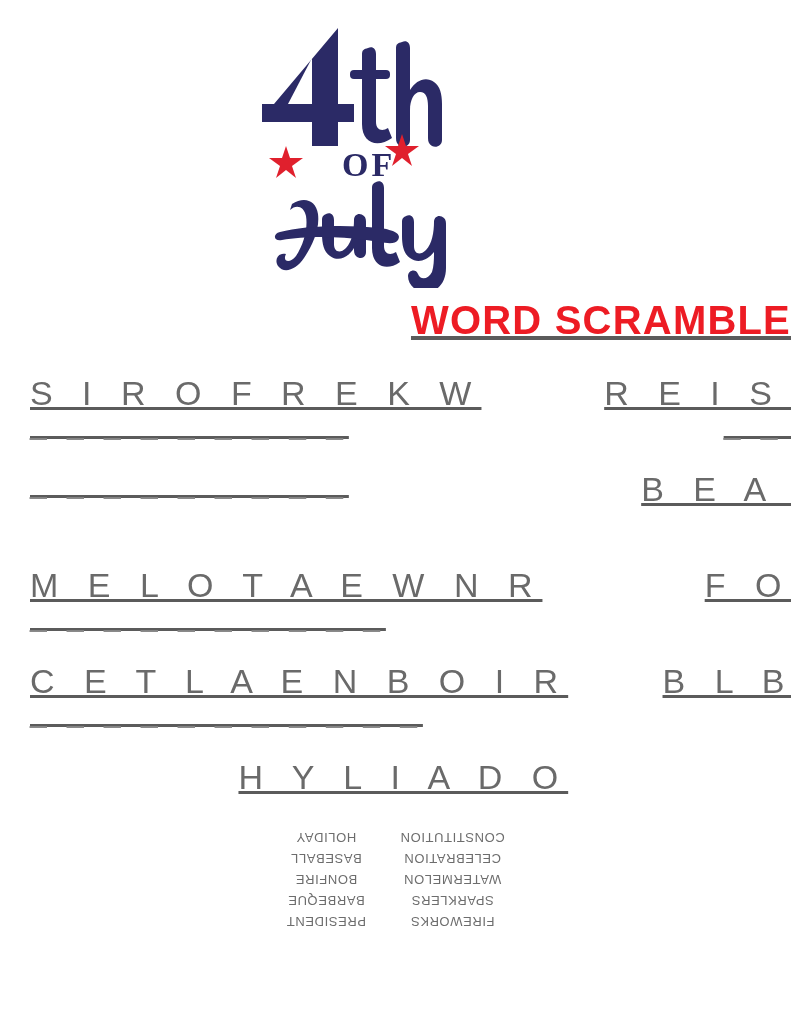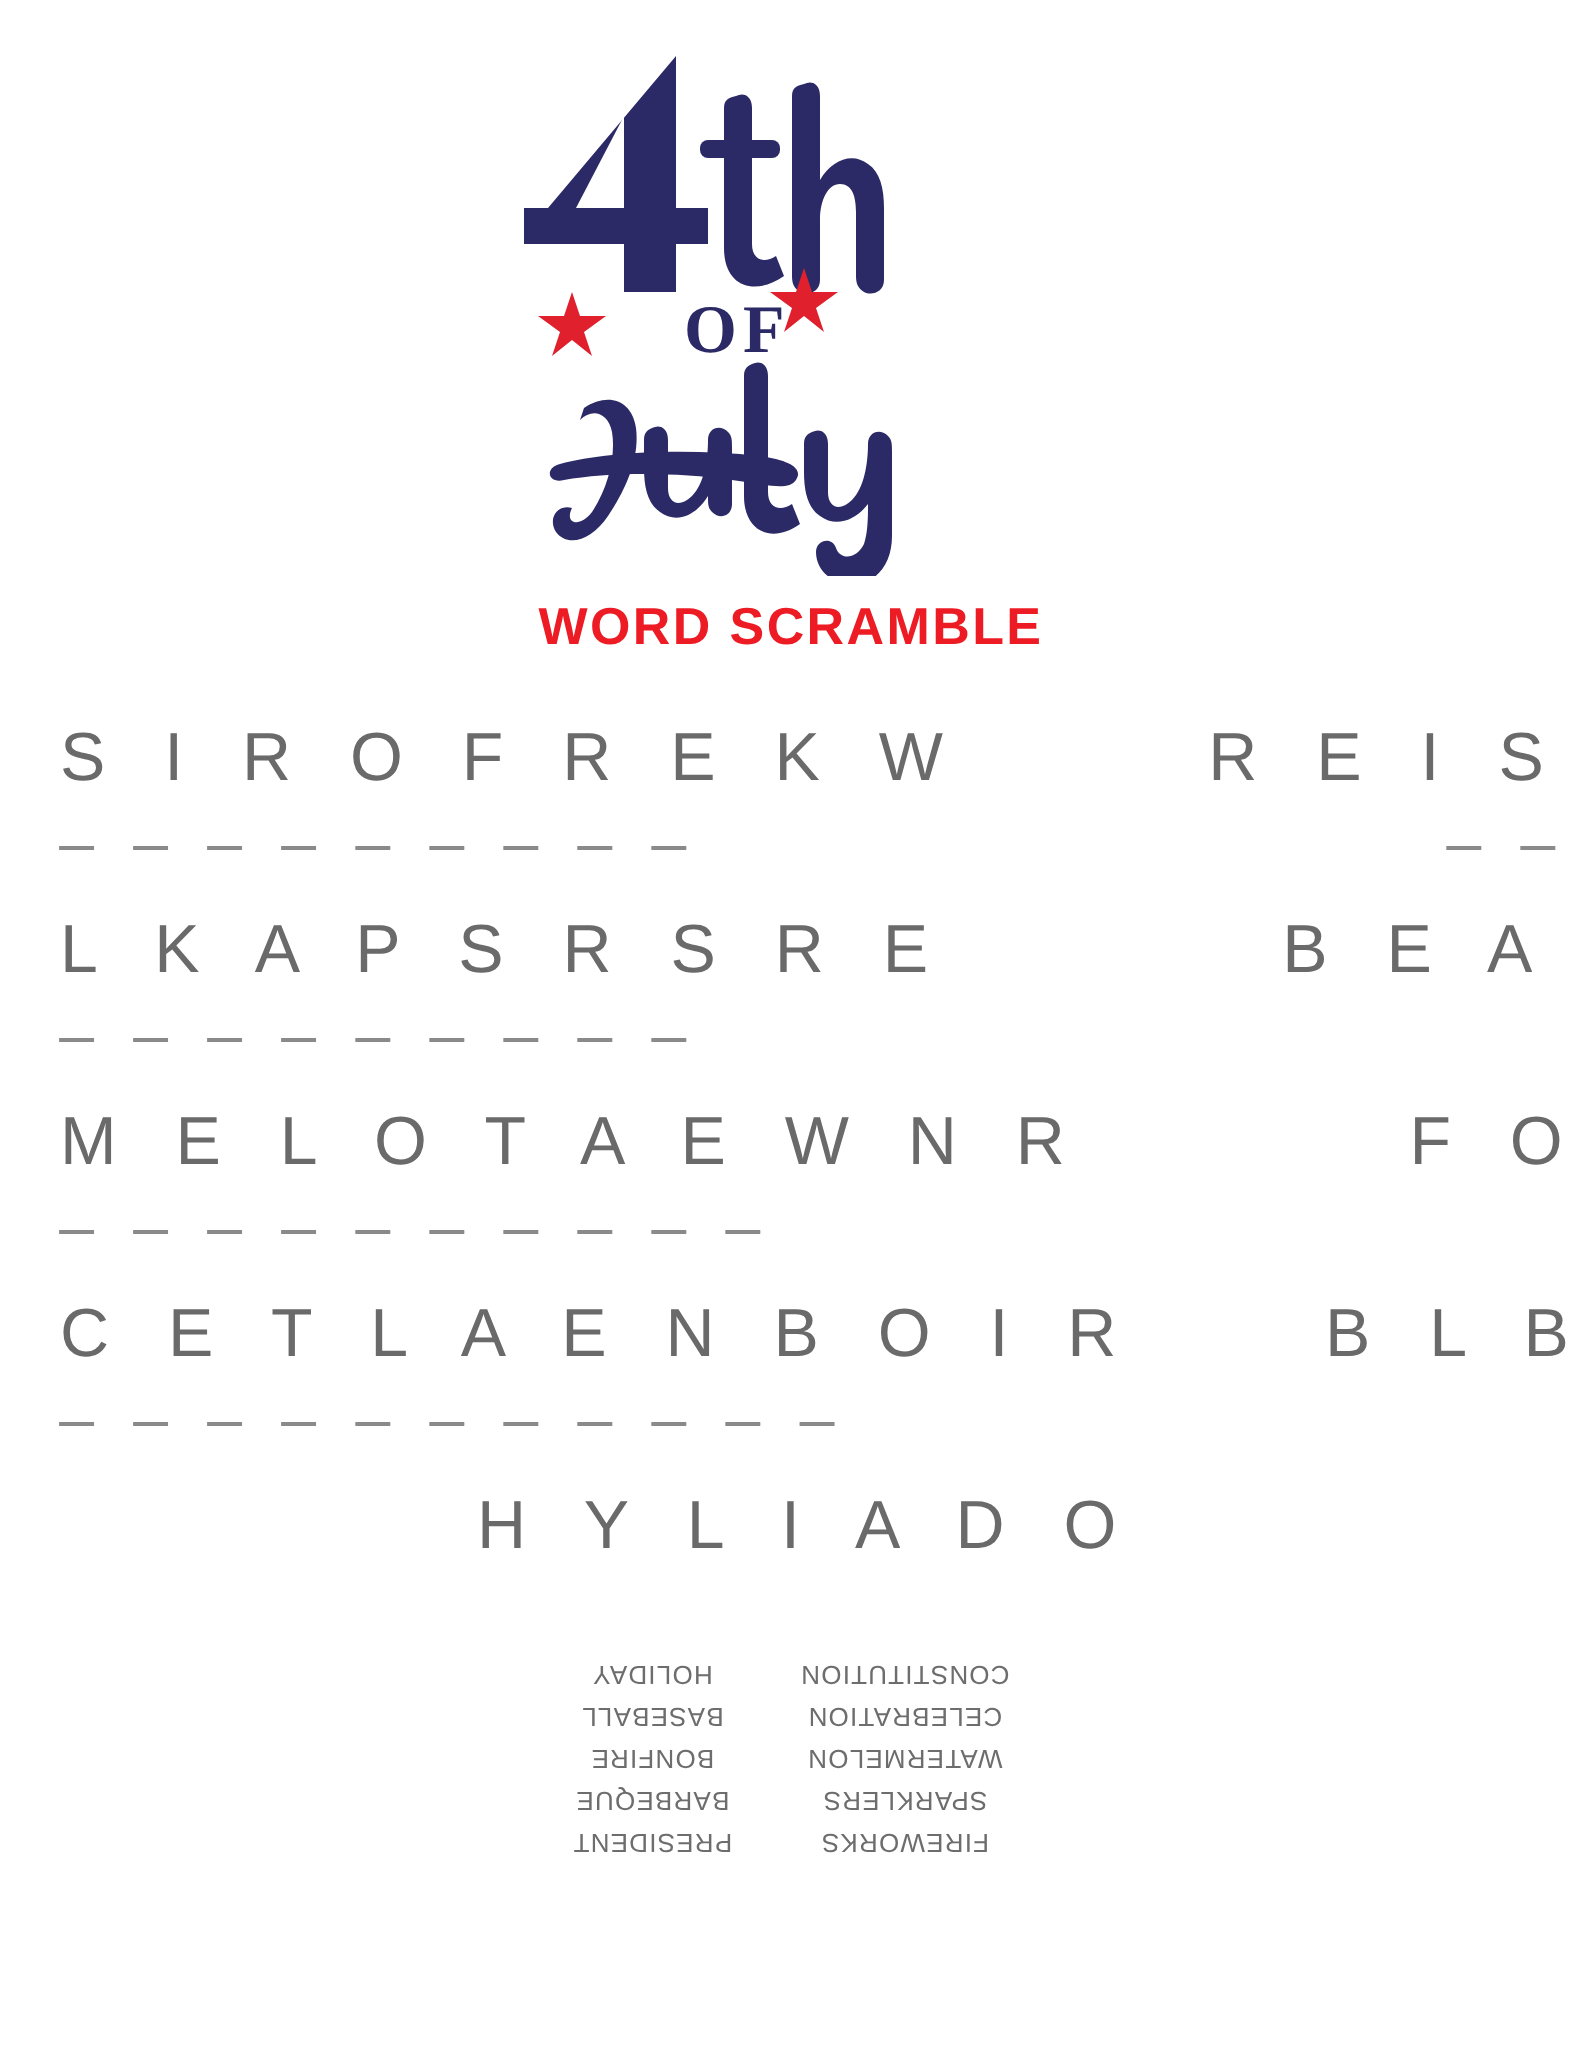--- a/index.html
+++ b/index.html
@@ -14,39 +14,40 @@
     color: #5b5b5b;
     overflow: hidden;
     position: relative;
   }
 
   .page {
     width: 791px;
     height: 948px;
     position: relative;
     box-sizing: border-box;
+    text-decoration: underline;
   }
 
   
   .logo-wrap {
     width: 100%;
     padding-top: 18px;
     display: flex;
     justify-content: center;
     align-items: flex-start;
   }
   .logo-svg {
     display: block;
   }
 
   
   .title {
-    text-align: center;
+    text-align: right;
     color: #ed1c24;
-    font-size: 26px;
+    font-size: 40px;
     font-weight: bold;
     letter-spacing: 1.2px;
     margin-top: 10px;
     font-family: "Liberation Sans", sans-serif;
   }
 
   
   .puzzle {
     margin-top: 32px;
     padding: 0 30px;
@@ -166,21 +167,20 @@
     <div class="cell left">
       <div class="scramble">S I R O F R E K W</div>
       <div class="blanks">_ _ _ _ _ _ _ _ _</div>
     </div>
     <div class="cell right">
       <div class="scramble">R E I S T P E N D</div>
       <div class="blanks">_ _ _ _ _ _ _ _ _</div>
     </div>
 
     <div class="cell left">
-      <div class="scramble">L K A P S R S R E</div>
       <div class="blanks">_ _ _ _ _ _ _ _ _</div>
     </div>
     <div class="cell right">
       <div class="scramble">B E A U Q B E R</div>
 
     </div>
 
     <div class="cell left">
       <div class="scramble">M E L O T A E W N R</div>
       <div class="blanks">_ _ _ _ _ _ _ _ _ _</div>

